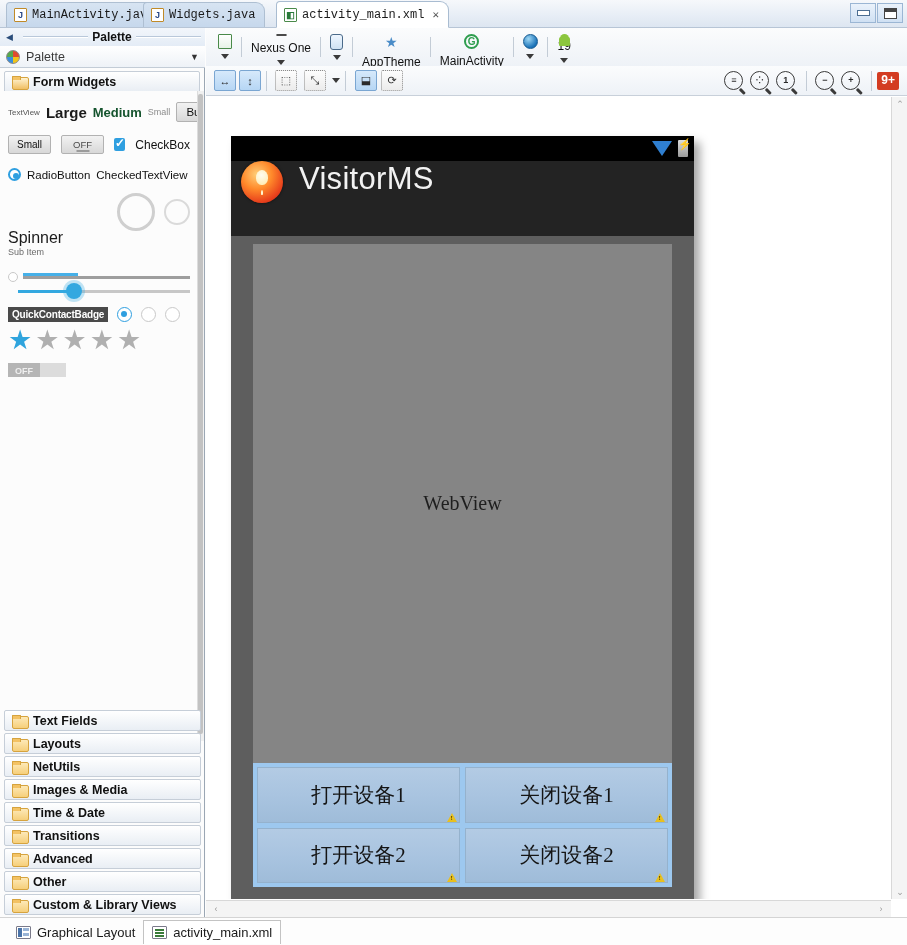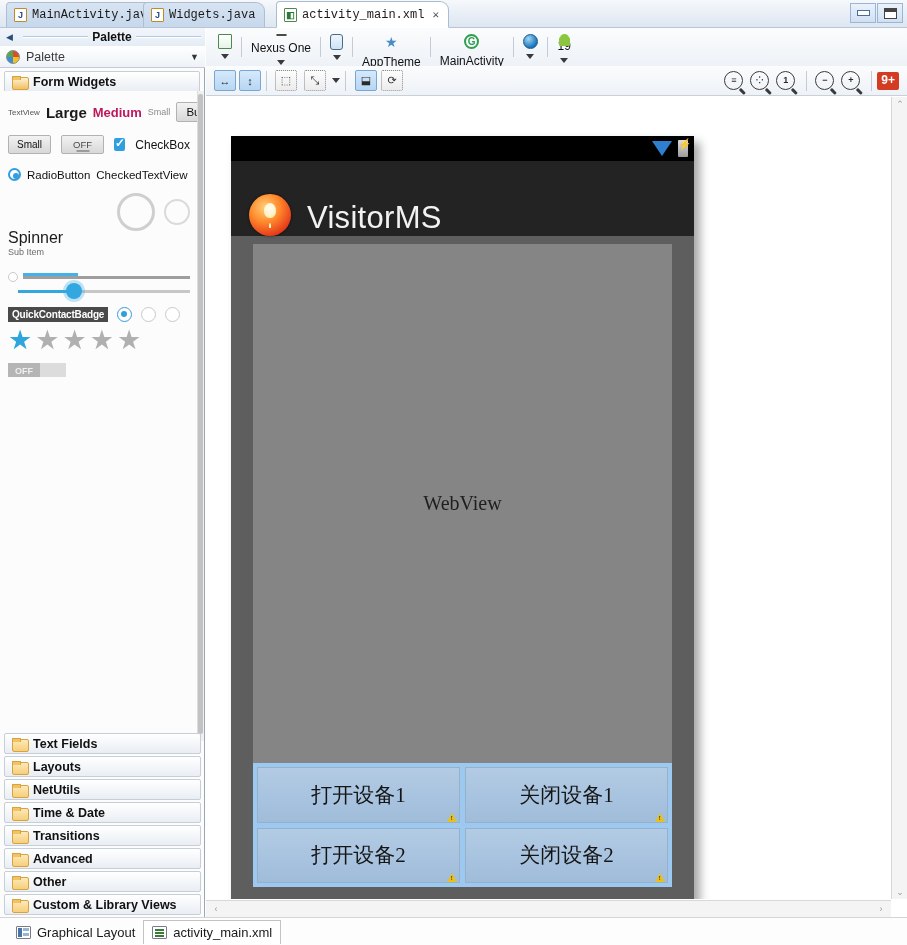--- a/index.html
+++ b/index.html
@@ -121,21 +121,21 @@
   .pal-scroll-thumb {
     position: absolute; right: 1px; top: 66px; width: 5px; height: 640px;
     background: #c2c2c2; border-radius: 2px;
   }
 
   .wrow { display: flex; align-items: center; padding: 0 8px; }
 
   
   .w-textview { font-size: 8px; color: #555; }
   .w-large { font-size: 15px; color: #1b1b1b; font-weight: bold; }
-  .w-medium { font-size: 13px; color: #be185d; font-weight: bold; }
+  .w-medium { font-size: 13px; color: #14532d; font-weight: bold; }
   .w-small { font-size: 9px; color: #8c8c8c; }
   .btn-w {
     background: linear-gradient(to bottom,#f2f2f2,#d8d8d8);
     border: 1px solid #b2b2b2; border-radius: 2px;
     padding: 3px 9px; font-size: 11.5px; color: #111;
   }
   .btn-w.sm { padding: 3px 8px; font-size: 10px; }
   .btn-w.off {
     padding: 3px 11px; font-size: 9.5px; color: #4a4a4a; position: relative;
   }
@@ -274,21 +274,21 @@
   }
   .sig {
     width: 0; height: 0; border-left: 10px solid transparent; border-right: 10px solid transparent;
     border-top: 15px solid #2f7fd0;
   }
   .batt { width: 10px; height: 17px; background: linear-gradient(to bottom,#ddd,#9a9a9a); border-radius: 1px; position: relative; }
   .batt:before { content:"⚡"; position:absolute; left:0; top:-2px; width:10px; text-align:center; font-size:11px; color:#333; }
 
   .actionbar {
     position: absolute; left: 0; top: 25px; width: 100%; height: 75px;
-    background: #232323; display: flex; align-items: flex-end; gap: 16px; padding-left: 18px;
+    background: #232323; display: flex; align-items: flex-start; gap: 16px; padding-left: 10px;
   }
   .app-icon {
     width: 42px; height: 42px; border-radius: 50%;
     background: radial-gradient(circle at 38% 32%, #ffd07a 0%, #ff8a2b 38%, #e8401c 72%, #b81d0d 100%);
     position: relative; box-shadow: 0 0 3px rgba(0,0,0,.6);
   }
   .app-icon:after {
     content:""; position:absolute; left:15px; top:9px; width:12px; height:15px;
     background: radial-gradient(circle at 45% 35%, #fffdf0, #ffe9a8);
     border-radius: 50% 50% 45% 45%;
@@ -488,20 +488,24 @@
         <span class="folder"></span>
         <span>Text Fields</span>
       </div>
       <div class="cat-item">
         <span class="folder"></span>
         <span>Layouts</span>
       </div>
       <div class="cat-item">
         <span class="folder"></span>
         <span>NetUtils</span>
+      </div>
+      <div class="cat-item">
+        <span class="folder"></span>
+        <span>Images &amp; Media</span>
       </div>
       <div class="cat-item">
         <span class="folder"></span>
         <span>Time &amp; Date</span>
       </div>
       <div class="cat-item">
         <span class="folder"></span>
         <span>Transitions</span>
       </div>
       <div class="cat-item">

